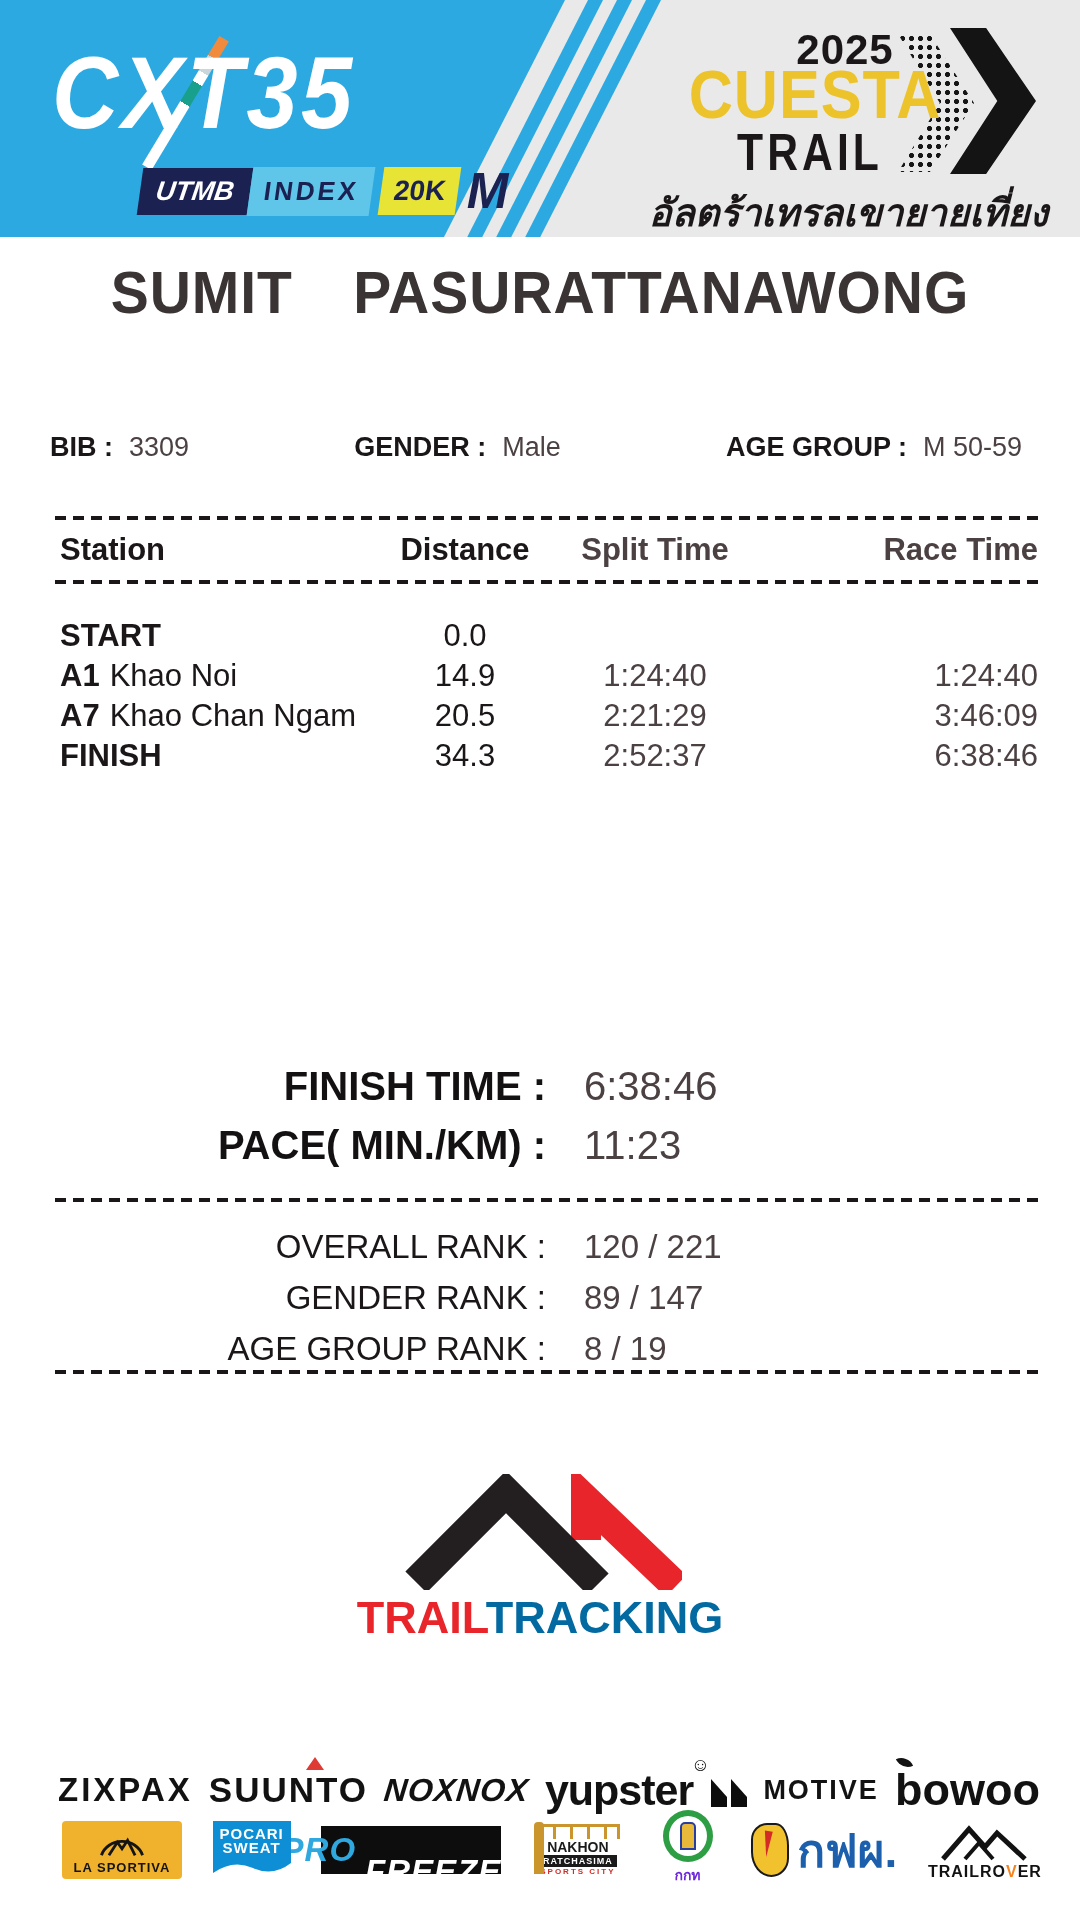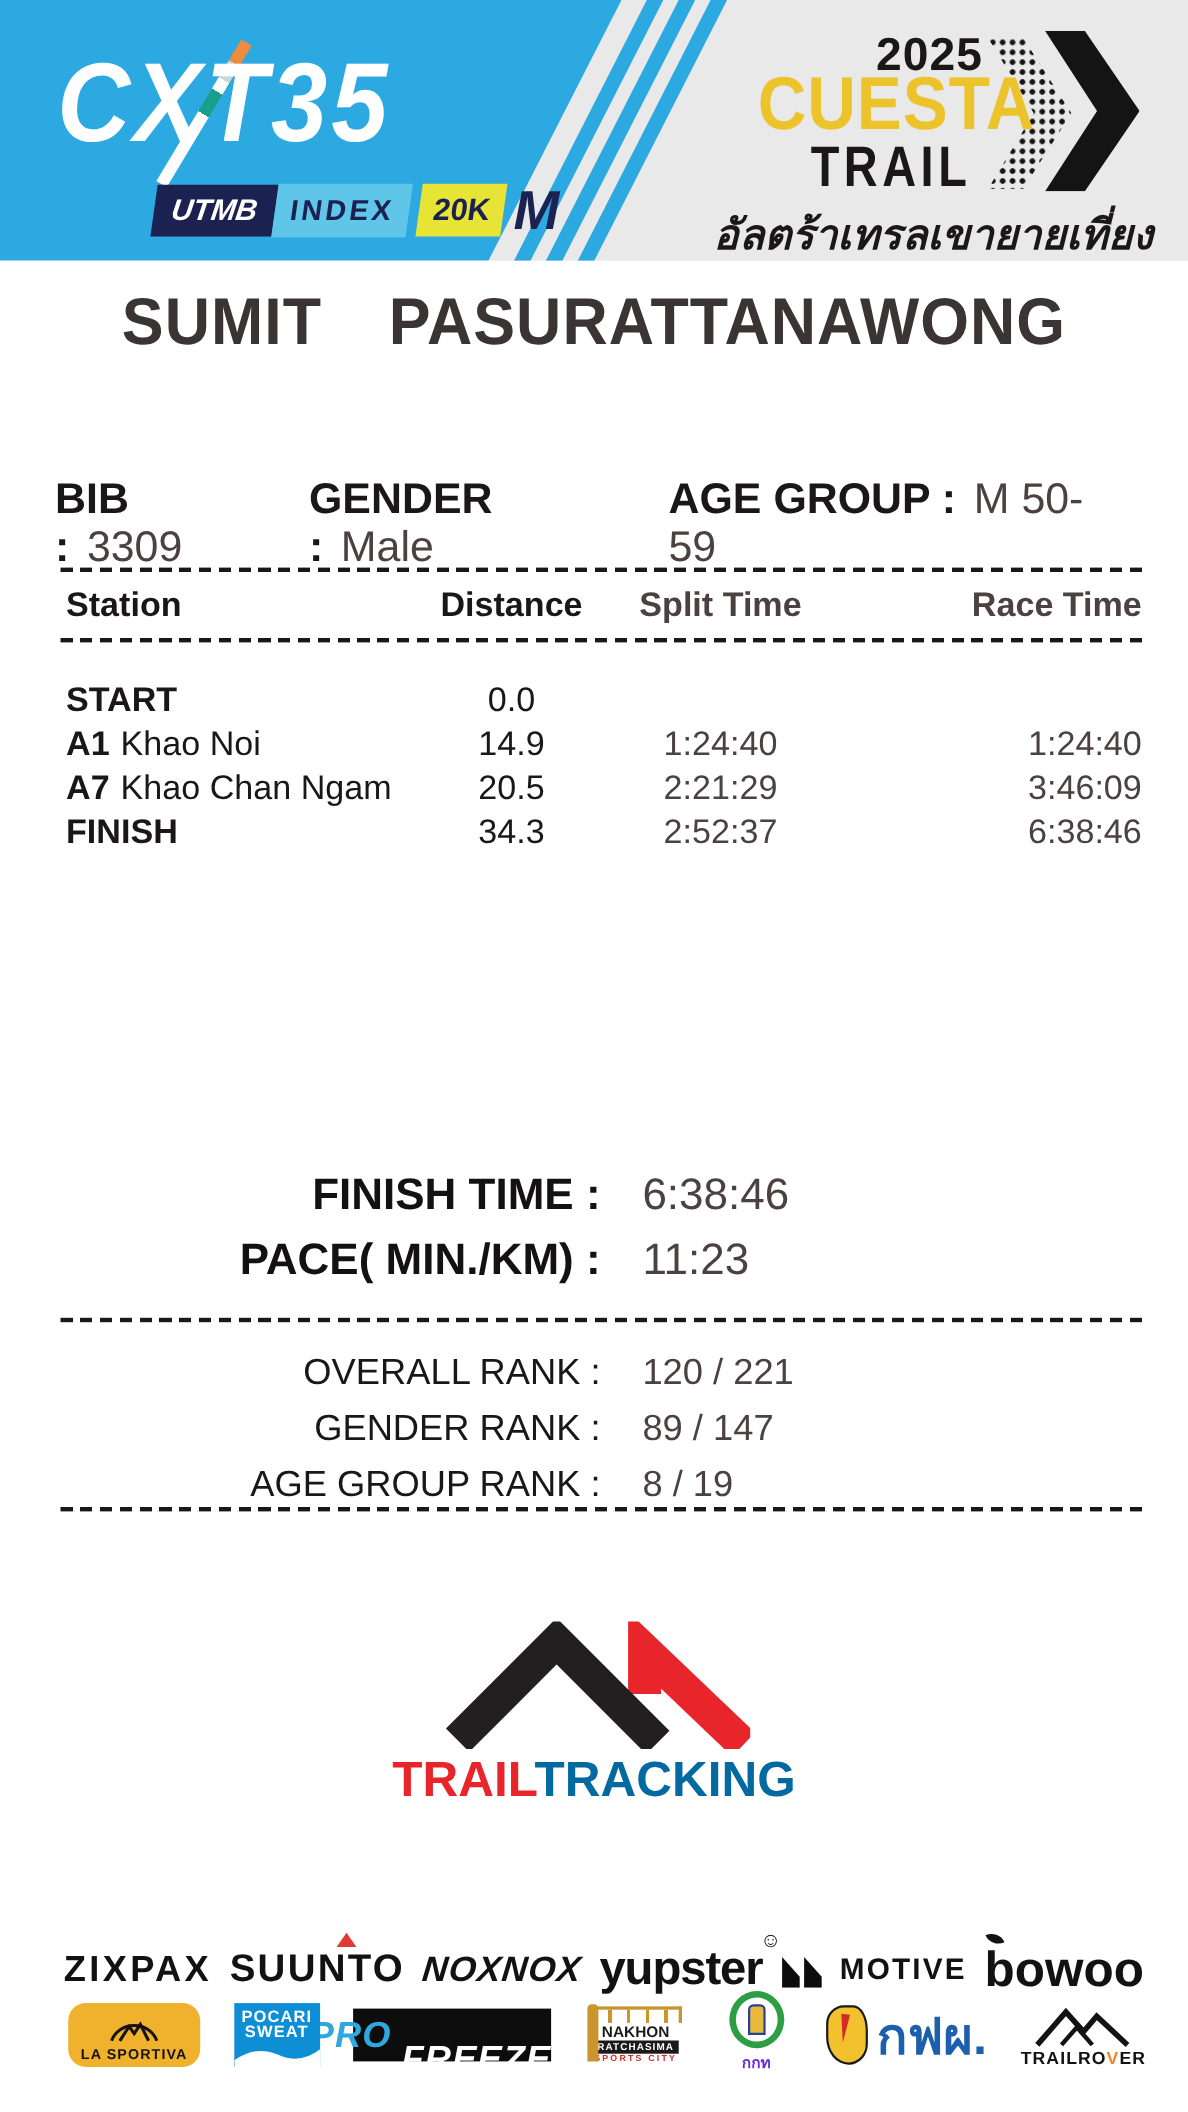--- a/index.html
+++ b/index.html
@@ -30,21 +30,21 @@
   .h-year{position:absolute;left:760px;top:26px;width:170px;text-align:center;font-size:42px;font-weight:bold;color:#1B1718;letter-spacing:1px;}
   .h-cuesta{position:absolute;left:655px;top:60px;width:320px;text-align:center;font-size:68px;font-weight:bold;color:#EDC32B;
             letter-spacing:1px;transform:scaleX(0.9);line-height:1;}
   .h-trail{position:absolute;left:655px;top:126px;width:310px;text-align:center;font-size:52px;font-weight:bold;color:#1B1718;
            letter-spacing:5px;transform:scaleX(0.82);line-height:1;}
   .h-thai{position:absolute;right:32px;top:182px;font-size:38px;font-weight:bold;font-style:italic;color:#1B1718;}
 
   
   .runner-name{position:absolute;left:0;top:258px;width:1080px;text-align:center;font-size:60px;font-weight:bold;
                color:#3B3435;letter-spacing:1px;word-spacing:46px;transform:scaleX(0.95);}
-  .bib-row{position:absolute;left:50px;top:432px;width:972px;display:flex;justify-content:flex-start;font-size:39px;gap:40px;}
+  .bib-row{position:absolute;left:50px;top:432px;width:972px;display:flex;justify-content:space-between;font-size:27px;gap:40px;}
   .lbl{font-weight:bold;color:#1B1718;}
   .val{color:#4C4142;margin-left:16px;}
 
   .dash{position:absolute;left:55px;width:985px;height:4px;
         background:repeating-linear-gradient(90deg,#1B1718 0 11px,transparent 11px 18px);}
   .d1{top:516px}.d2{top:580px}.d3{top:1198px}.d4{top:1370px}
 
   
   .tgrid{position:absolute;left:60px;width:978px;display:grid;grid-template-columns:330px 150px 230px 268px;}
   .thead{top:532px;font-weight:bold;color:#1B1718;font-size:31px;}
@@ -78,21 +78,21 @@
   .noxnox{font-size:32px;font-weight:bold;font-style:italic;letter-spacing:1px;color:#121212;transform:skewX(-6deg);}
   .yupster{position:relative;font-size:43px;font-weight:bold;letter-spacing:-1px;color:#121212;}
   .yup-smile{position:absolute;right:-16px;top:-12px;font-size:19px;color:#121212;}
   .motive{display:flex;align-items:center;}
   .motive-txt{font-size:27px;font-weight:bold;letter-spacing:2px;color:#121212;margin-left:6px;}
   .bowoo{position:relative;font-size:45px;font-weight:bold;letter-spacing:0px;color:#121212;}
   .bowoo-leaf{position:absolute;left:3px;top:-8px;width:13px;height:13px;background:#121212;border-radius:0 100% 0 100%;transform:rotate(-25deg);}
 
   
   .sp2{position:absolute;left:62px;top:1804px;width:980px;display:flex;justify-content:space-between;align-items:center;height:92px;}
-  .lasport{width:120px;height:58px;background:#F0B12C;border-radius:16px;display:flex;flex-direction:column;align-items:center;justify-content:flex-end;padding-bottom:4px;box-sizing:border-box;}
+  .lasport{width:120px;height:58px;background:#F0B12C;border-radius:4px;display:flex;flex-direction:column;align-items:center;justify-content:flex-end;padding-bottom:4px;box-sizing:border-box;}
   .lasport-txt{font-size:13px;font-weight:bold;color:#141414;letter-spacing:1px;}
   .pocari{width:78px;height:58px;background:#0E8FD5;position:relative;display:flex;flex-direction:column;align-items:center;padding-top:6px;box-sizing:border-box;overflow:hidden;}
   .pocari-t{color:#fff;font-weight:bold;font-size:15px;letter-spacing:1px;line-height:14px;z-index:2;}
   .pocari-wave{position:absolute;bottom:0;left:0;}
   .profreeze{width:180px;height:48px;background:#0D0D0D;display:flex;align-items:center;justify-content:flex-end;font-size:33px;font-weight:bold;font-style:italic;letter-spacing:1px;}
   .pf-pro{color:#2FA8DF;margin-right:9px;}
   .pf-freeze{color:#fff;margin-top:43px;}
   .nakhon{width:92px;height:80px;display:flex;flex-direction:column;align-items:center;justify-content:center;position:relative;}
   .nk-gate{width:84px;height:15px;border:3px solid #C9952C;border-bottom:none;box-sizing:border-box;background:
            repeating-linear-gradient(90deg,transparent 0 14px,#C9952C 14px 17px);}

